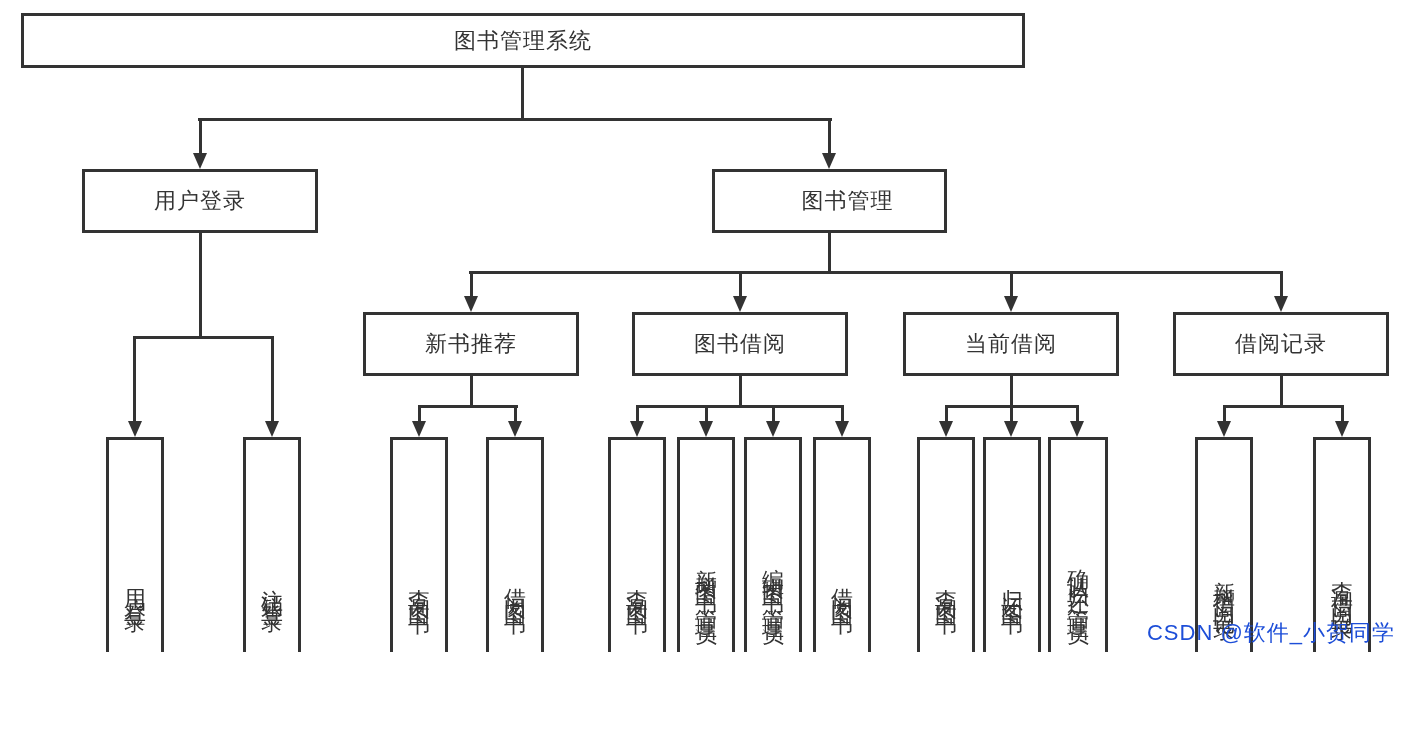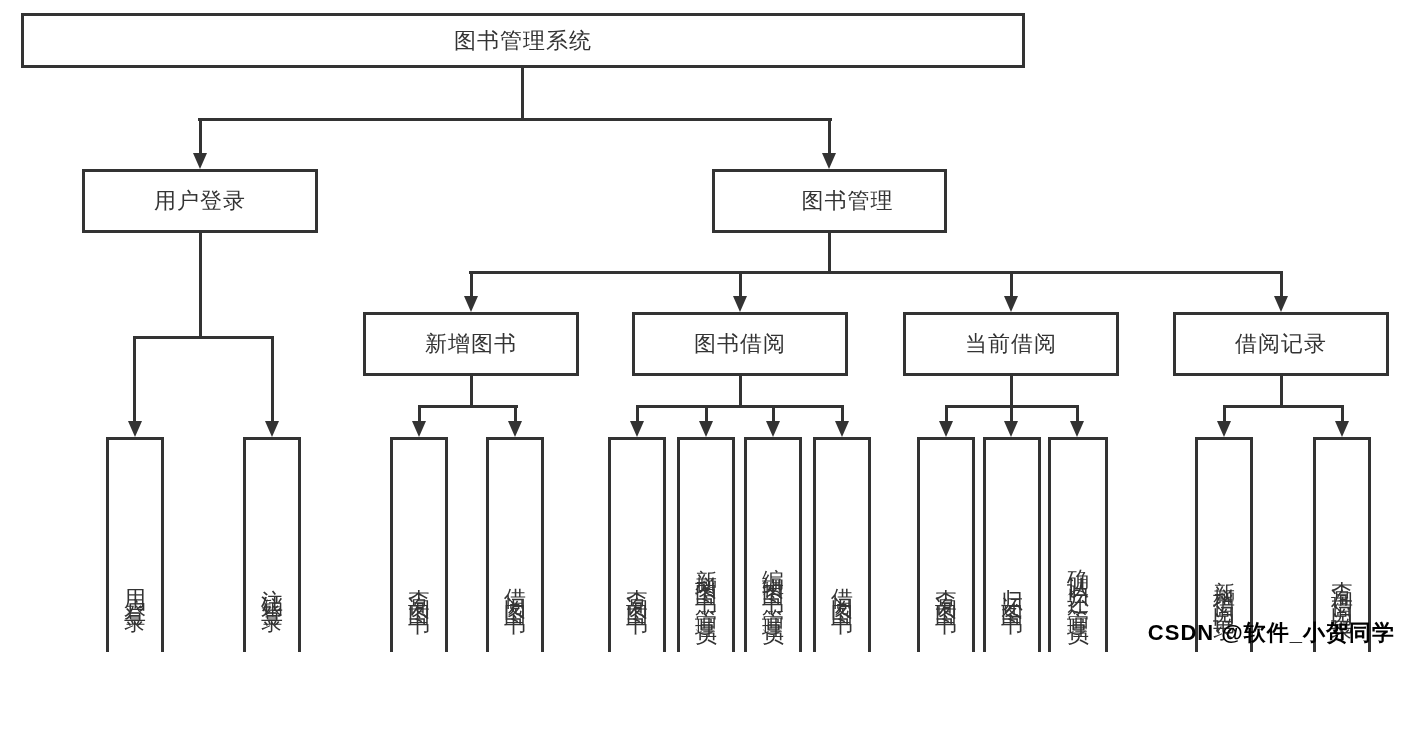--- a/index.html
+++ b/index.html
@@ -19,21 +19,21 @@
     font-size:22px;color:#333333;letter-spacing:8px;line-height:1;white-space:nowrap;
   }
   .line{position:absolute;background:#333333;}
   .arrow{
     position:absolute;width:0;height:0;
     border-left:7px solid transparent;border-right:7px solid transparent;
     border-top:16px solid #333333;
   }
   .watermark{
     position:absolute;right:10px;bottom:4px;font-size:22px;letter-spacing:1px;
-    color:#000000;white-space:nowrap;font-weight:bold;
+    color:#1d4ed8;white-space:nowrap;
   }
 </style>
 </head>
 <body>
 
 <div class="stage">
 
   <div class="box" style="left:21px;top:13px;width:1004px;height:55px;">
     <span class="hlabel">图书管理系统</span>
   </div>
@@ -64,21 +64,21 @@
   <div class="line" style="left:470px;top:271px;width:3px;height:27px;"></div>
   <div class="arrow" style="left:464px;top:296px;"></div>
   <div class="line" style="left:739px;top:271px;width:3px;height:27px;"></div>
   <div class="arrow" style="left:733px;top:296px;"></div>
   <div class="line" style="left:1010px;top:271px;width:3px;height:27px;"></div>
   <div class="arrow" style="left:1004px;top:296px;"></div>
   <div class="line" style="left:1280px;top:271px;width:3px;height:27px;"></div>
   <div class="arrow" style="left:1274px;top:296px;"></div>
 
   <div class="box" style="left:363px;top:312px;width:216px;height:64px;">
-    <span class="hlabel">新增图书</span>
+    <span class="hlabel">新书推荐</span>
   </div>
   <div class="box" style="left:903px;top:312px;width:216px;height:64px;">
     <span class="hlabel">当前借阅</span>
   </div>
   <div class="box" style="left:632px;top:312px;width:216px;height:64px;">
     <span class="hlabel">图书借阅</span>
   </div>
   <div class="box" style="left:1173px;top:312px;width:216px;height:64px;">
     <span class="hlabel">借阅记录</span>
   </div>

